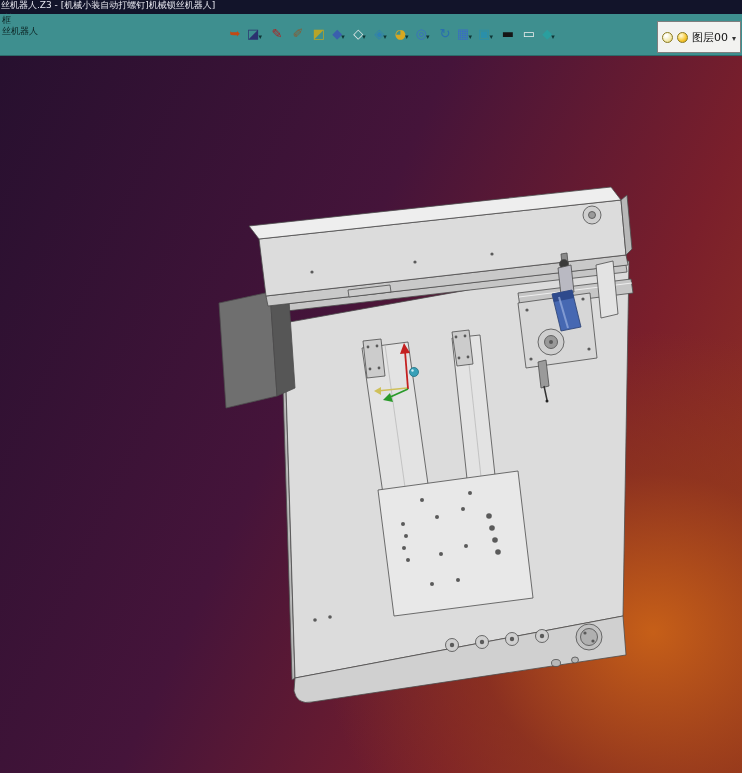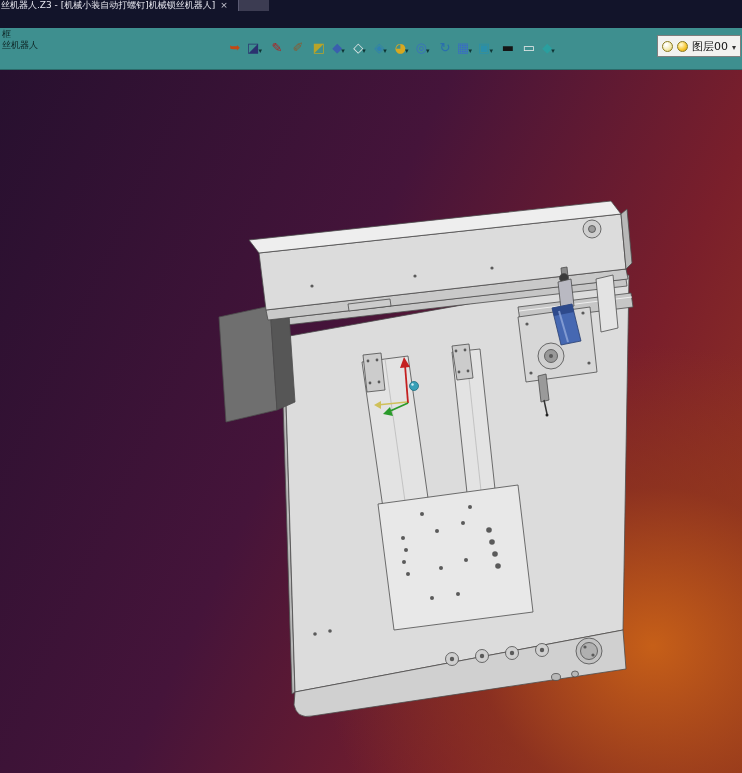--- a/index.html
+++ b/index.html
@@ -3,42 +3,42 @@
 <meta charset="utf-8">
 <style>
   html,body{margin:0;padding:0;}
   body{
     width:742px;height:773px;overflow:hidden;position:relative;
     font-family:"DejaVu Sans","Liberation Sans",sans-serif;
     background:#000;
   }
   
   .titlebar{
-    height:28px;background:var(--titlebar-bg,#12142a);
+    height:14px;background:var(--titlebar-bg,#12142a);
     display:flex;align-items:flex-start;overflow:hidden;
-    color:#e6e6ee;font-size:9px;line-height:11px;white-space:nowrap;
+    color:#e6e6ee;font-size:9px;line-height:11px;white-space:nowrap;flex-direction:column;
   }
   .tab-title{padding-left:1px;letter-spacing:0;}
   .tab-close{margin-left:5px;color:#c8c8d2;cursor:default;}
   .tab-stub{width:30px;height:11px;background:#3c3c52;margin-left:10px;border-left:1px solid #5a5a72;}
   
   .toolbar{
     height:42px;background:var(--toolbar-bg,#3e8f8f);position:relative;
     border-bottom:1px solid #2c6a6a;box-sizing:border-box;
   }
   .prompt{position:absolute;left:2px;top:1px;font-size:9px;line-height:11px;color:#0d2424;}
   .icons{position:absolute;left:225px;top:9px;display:flex;align-items:center;}
   .icon{
     width:18px;height:19px;display:flex;align-items:center;justify-content:center;
     margin-right:1px;border:1px solid transparent;border-radius:2px;cursor:default;
   }
   .icon-glyph{font-size:13px;line-height:13px;}
   .dd{font-size:7px;color:#0e3434;margin:6px 3px 0 -1px;}
   .layer-chip{
-    position:absolute;right:1px;top:7px;height:22px;background:#f2f2f0;
+    position:absolute;right:1px;top:7px;height:32px;background:#f2f2f0;
     border:1px solid #7e7e7e;display:flex;align-items:center;gap:4px;
     padding:0 4px;font-size:11px;color:#111;box-sizing:border-box;
   }
   .bulb{width:11px;height:11px;border-radius:50%;border:1px solid #8a7a20;box-sizing:border-box;}
   .bulb1{background:radial-gradient(circle at 35% 30%,#ffffff 10%,var(--bulb1,#f2e9b0) 60%,#d8c050);}
   .bulb2{background:radial-gradient(circle at 35% 30%,#fff4c0 10%,var(--bulb2,#f6c52e) 60%,#cf9a10);}
   .layer-dd{font-size:8px;color:#333;margin-top:2px;}
   
   .viewport{
     position:relative;width:742px;height:720px;overflow:hidden;

